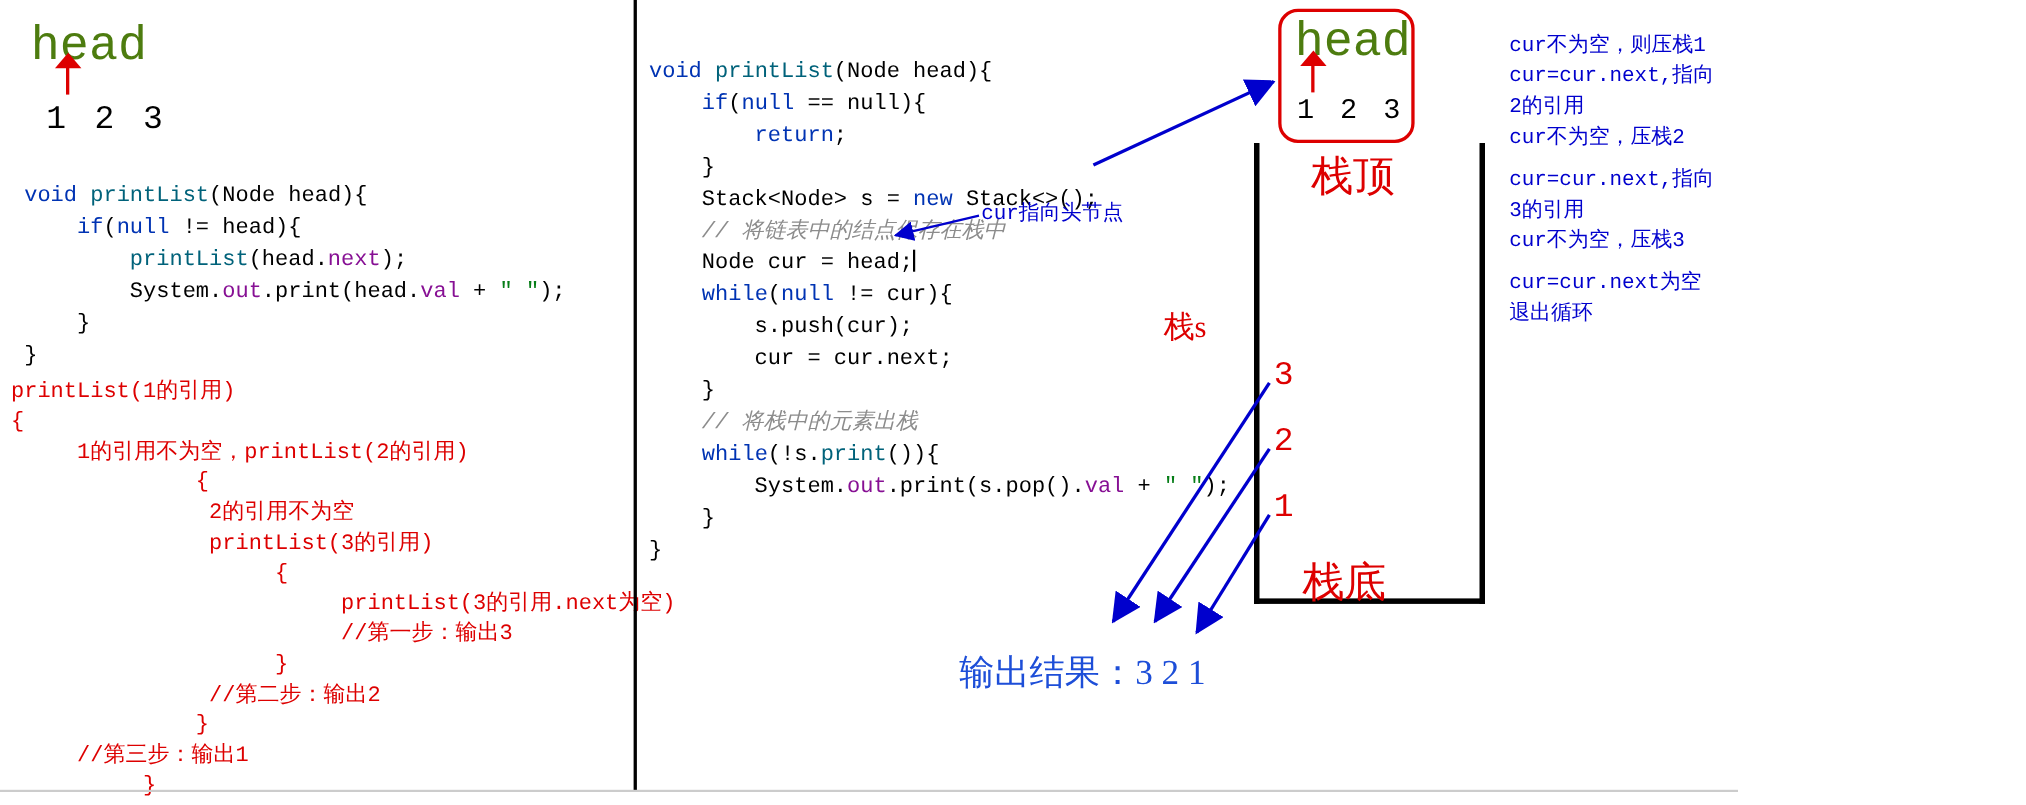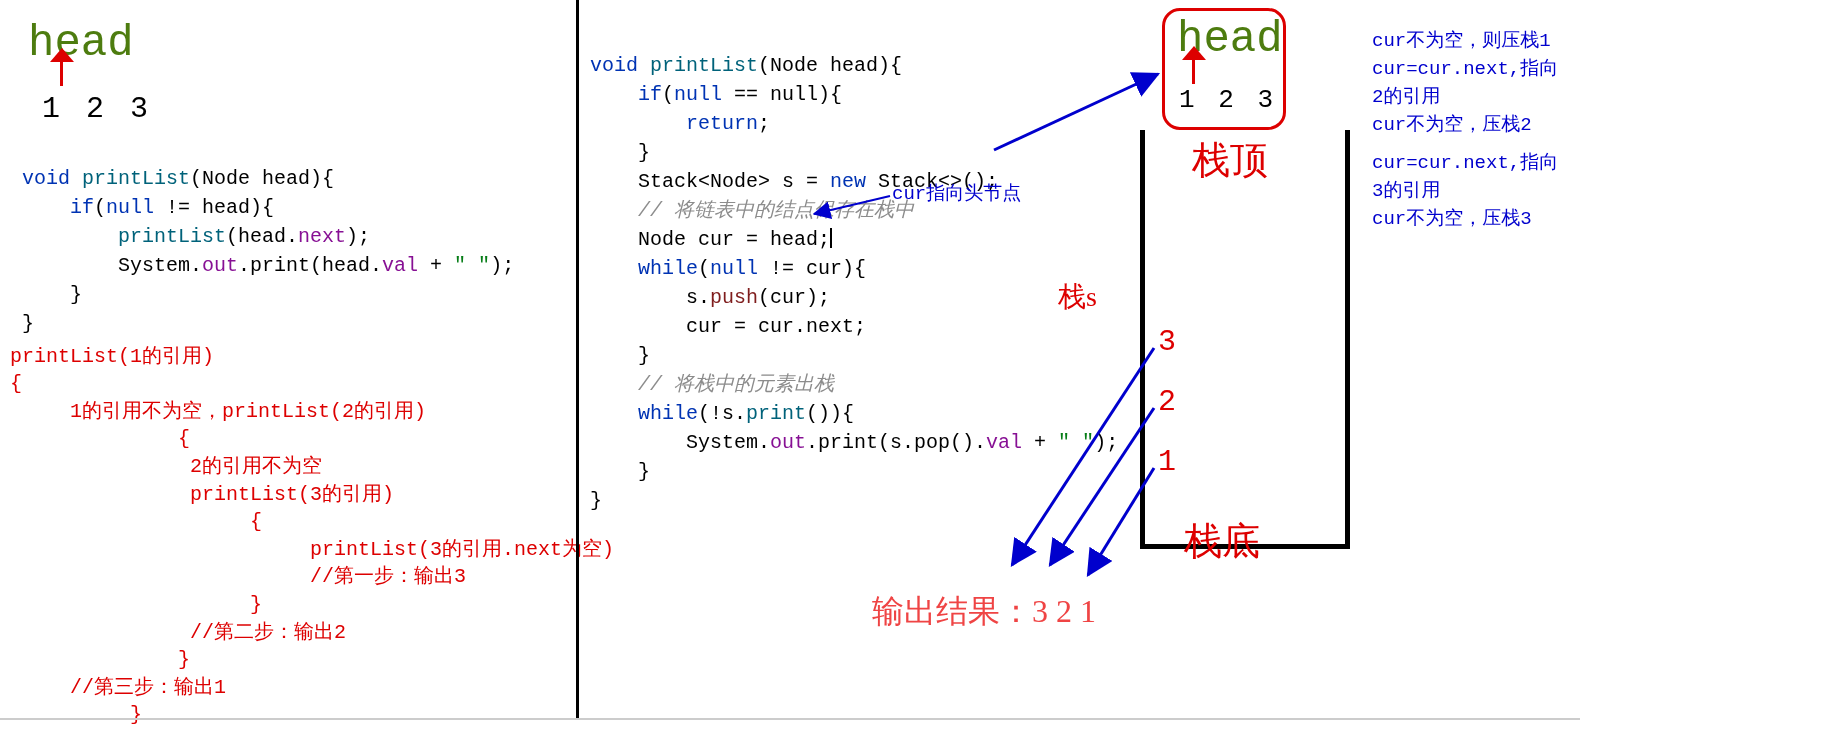--- a/index.html
+++ b/index.html
@@ -3,32 +3,32 @@
 <meta charset="utf-8">
 <style>
   html,body{margin:0;padding:0;width:1842px;height:732px;background:#fff;
             font-family:"Courier New","JetBrains Mono",Consolas,monospace;
             font-size:20px;overflow:hidden;}
   .abs{position:absolute}
   .kw{color:#0033B3}             
   .mname{color:#00627A}           
   .str{color:#067D17}            
   .fld{color:#871094}            
-  .push{color:#7f1d1d}
+  .push{color:#000000}
   .cmt{color:#8C8C8C;font-style:italic}
   .red{color:#DD0000}
   .blu{color:#0000CD}
   .black{color:#000}
   .codeblock{line-height:1.45;white-space:pre}
   .trace{white-space:pre;color:#DD0000;font-family:"Courier New",monospace;font-size:20px;line-height:1.38}
   .notes{color:#0000CD;font-size:19px;line-height:1.45;font-family:"Courier New",monospace;white-space:pre}
   .headlbl{font-family:"Courier New",monospace;font-size:44px;color:#4d7c0f}
   .nums{font-family:"Courier New",monospace;font-size:30px;color:#000;letter-spacing:4px}
   .stacklbl{font-family:"SimSun","Songti SC",serif;color:#DD0000;font-size:38px}
-  .result{font-family:"SimSun","Songti SC",serif;color:#ef4444;font-size:32px}
+  .result{font-family:"SimSun","Songti SC",serif;color:#1d4ed8;font-size:32px}
   .highlight{position:absolute;background:#FCF8E3;z-index:-1}
   
   .uparrow{position:absolute;}
   .uparrow .shaft{position:absolute;left:10px;top:10px;width:0;height:28px;border-left:3px solid #DD0000}
   .uparrow .tip{position:absolute;left:0;top:0;width:0;height:0;border-left:12px solid transparent;border-right:12px solid transparent;border-bottom:14px solid #DD0000}
   .roundbox{border:3px solid #DD0000;border-radius:18px}
   .cursor{display:inline-block;width:2px;height:20px;background:#000;vertical-align:-3px}
 </style>
 </head>
 <body>
@@ -102,21 +102,21 @@
   </div>
   <div class="abs nums" style="left:597px;top:85px;font-size:26px">1 2 3</div>
   <div class="abs stacklbl" style="left:610px;top:135px">栈顶</div>
 
   <div class="abs" style="left:558px;top:130px;width:200px;height:414px;border-left:5px solid #000;border-right:5px solid #000;border-bottom:5px solid #000"></div>
   <div class="abs stacklbl" style="left:476px;top:278px;font-size:28px">栈s</div>
 
   <div class="abs red" style="left:576px;top:325px;font-size:30px">3</div>
   <div class="abs red" style="left:576px;top:385px;font-size:30px">2</div>
   <div class="abs red" style="left:576px;top:445px;font-size:30px">1</div>
-  <div class="abs stacklbl" style="left:602px;top:516px">栈底</div>
+  <div class="abs stacklbl" style="left:602px;top:504px">栈底</div>
 
   <div class="abs result" style="left:290px;top:590px">输出结果：3 2 1</div>
 
   <svg class="abs" style="left:0;top:0" width="800" height="720">
     <defs>
       <marker id="ah" viewBox="0 0 12 12" refX="11" refY="6" markerWidth="9" markerHeight="9" orient="auto">
         <path d="M0,0 L12,6 L0,12 z" fill="#0000CD"></path>
       </marker>
     </defs>
 
@@ -129,15 +129,17 @@
     <line x1="572" y1="468" x2="506" y2="575" stroke="#0000CD" stroke-width="3" marker-end="url(#ah)"></line>
   </svg>
 
   <div class="abs notes" style="left:790px;top:28px">cur不为空，则压栈1</div>
   <div class="abs notes" style="left:790px;top:56px">cur=cur.next,指向
 2的引用</div>
   <div class="abs notes" style="left:790px;top:112px">cur不为空，压栈2</div>
   <div class="abs notes" style="left:790px;top:150px">cur=cur.next,指向
 3的引用</div>
   <div class="abs notes" style="left:790px;top:206px">cur不为空，压栈3</div>
+  <div class="abs notes" style="left:790px;top:244px">cur=cur.next为空
+退出循环</div>
 </div>
 
 <div class="abs" style="left:0;top:718px;width:1580px;height:2px;background:#ccc"></div>
 
 </body></html>

